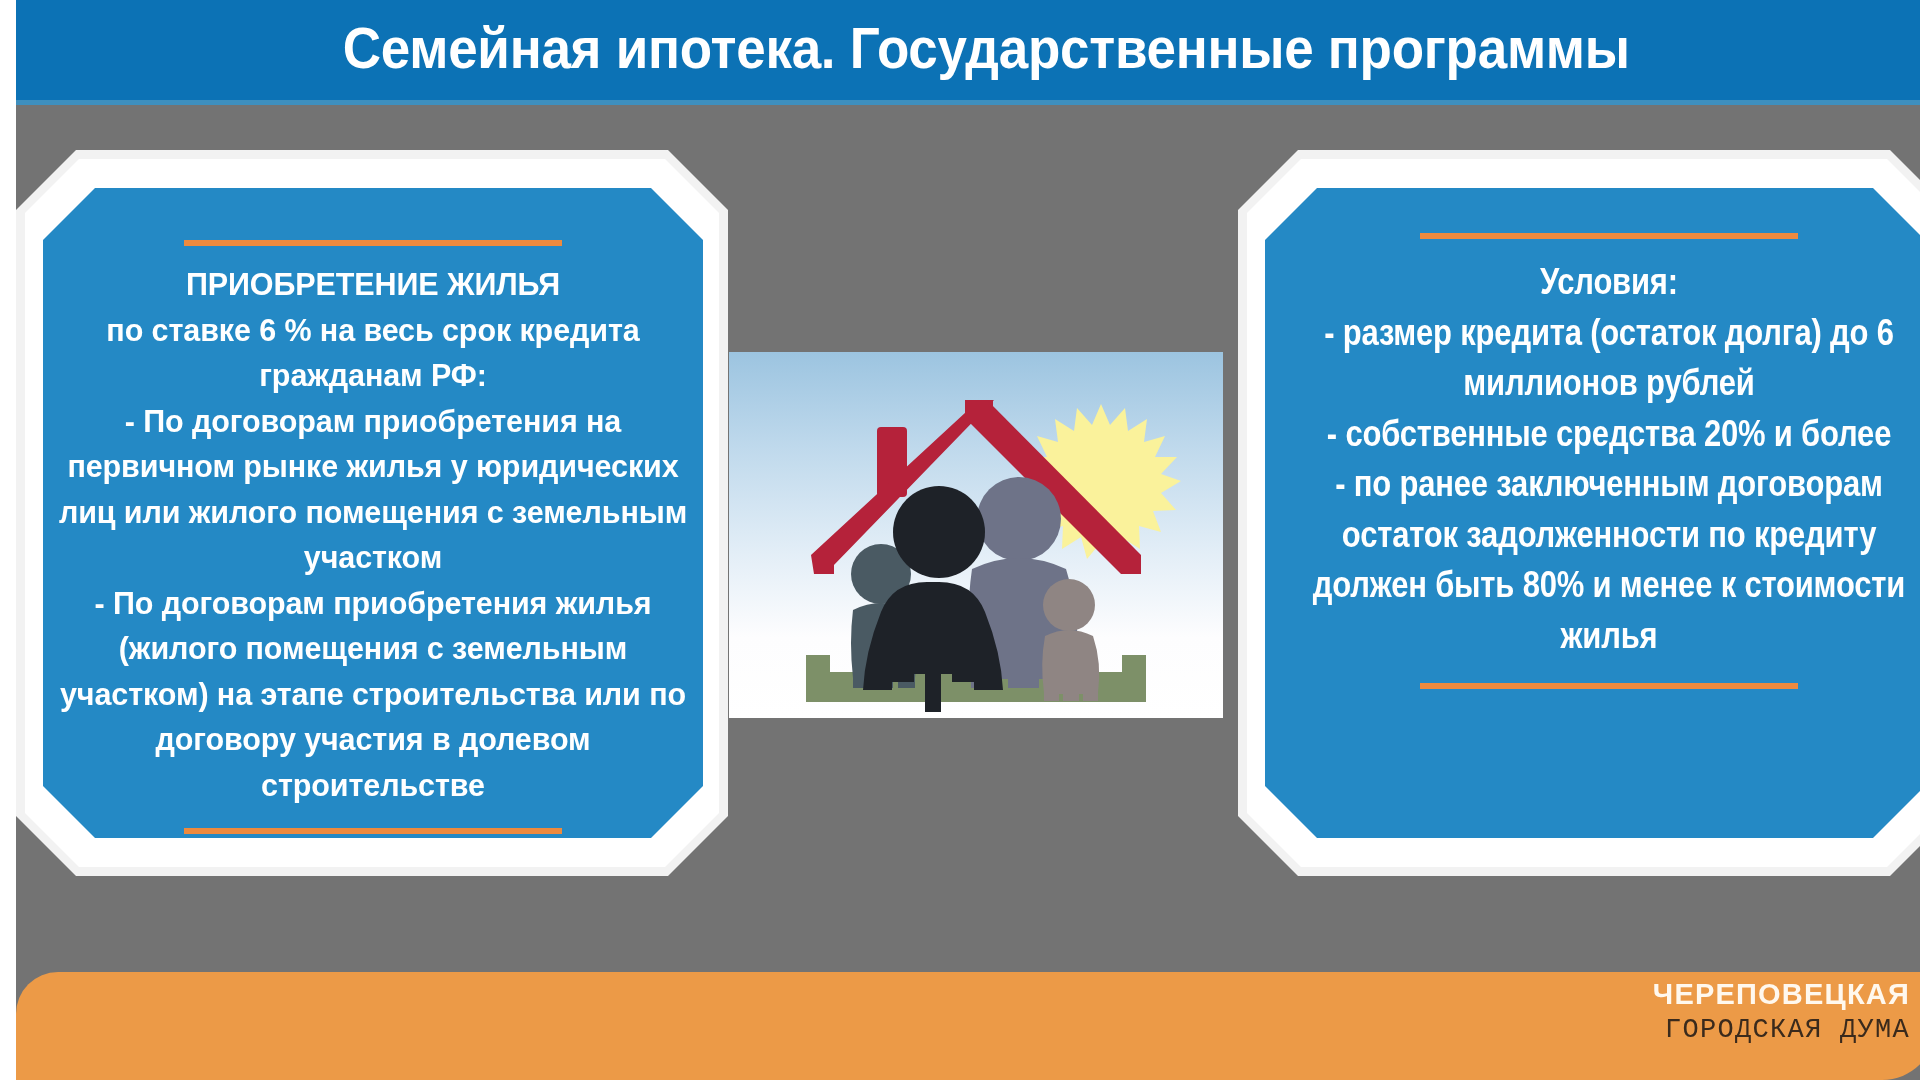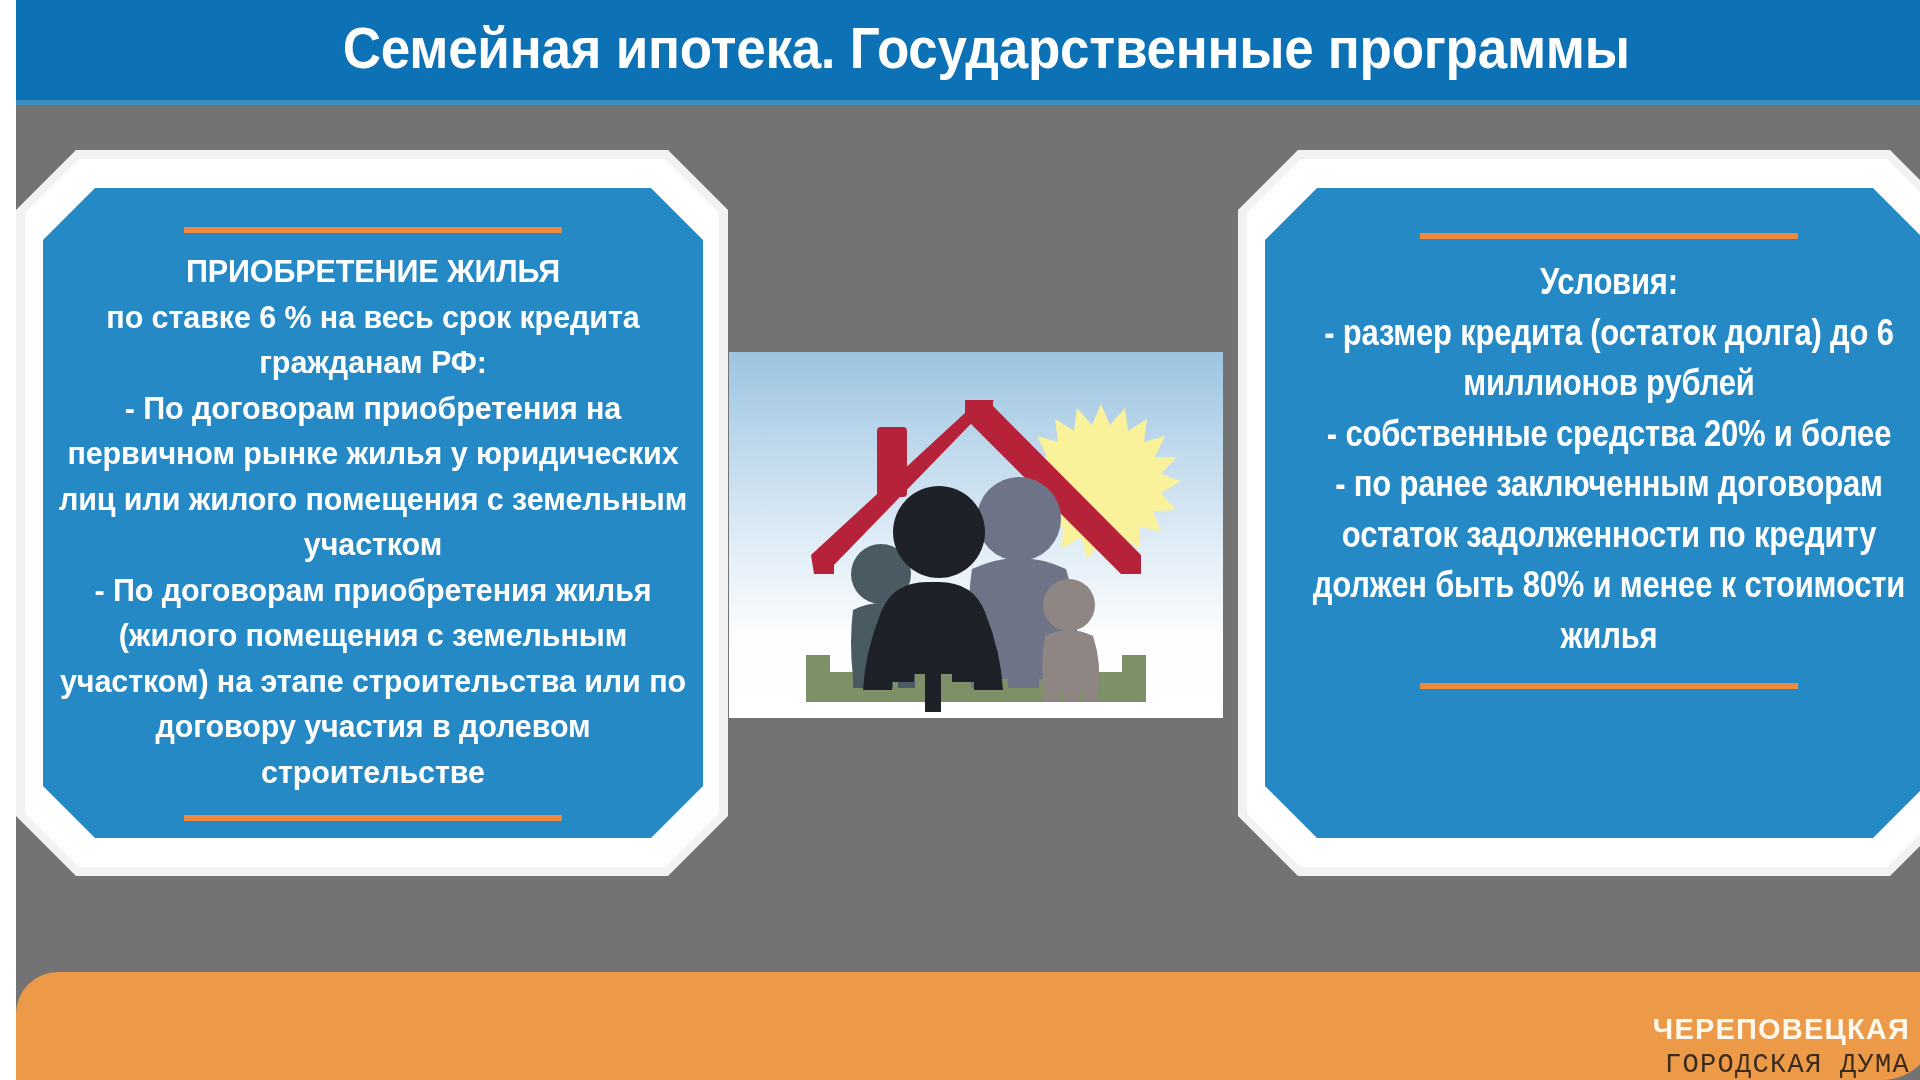--- a/index.html
+++ b/index.html
@@ -139,21 +139,21 @@
     left: 0px;
     top: 150px;
     width: 712px;
     height: 726px;
   }
   #panel-left .panel-fill {
     left: 27px;
     top: 38px;
     width: 660px;
     height: 650px;
-    padding: 3px;
+    padding: 16px;
   }
   #panel-left .accent-rule { width: 378px; }
   #panel-left .accent-top { margin-top: 36px; }
   #panel-left .accent-bottom { margin-top: 20px; }
   #panel-left .panel-text {
     font-family: "Liberation Sans", sans-serif;
     font-size: 30.5px;
     line-height: 45.5px;
     margin-top: 16px;
     width: 640px;
@@ -209,21 +209,20 @@
     background: #EC9A47;
     border-top-left-radius: 42px;
     border-bottom-right-radius: 54px;
   }
   .logo-block {
     position: absolute;
     right: 26px;
     top: 8px;
     text-align: right;
     line-height: 1;
-    margin-top: 35px;
   }
   .logo-line1 {
     font-family: "Liberation Sans", sans-serif;
     font-weight: bold;
     font-size: 29px;
     color: #FFF8EE;
     letter-spacing: 1.2px;
     display: block;
   }
   .logo-line2 {

